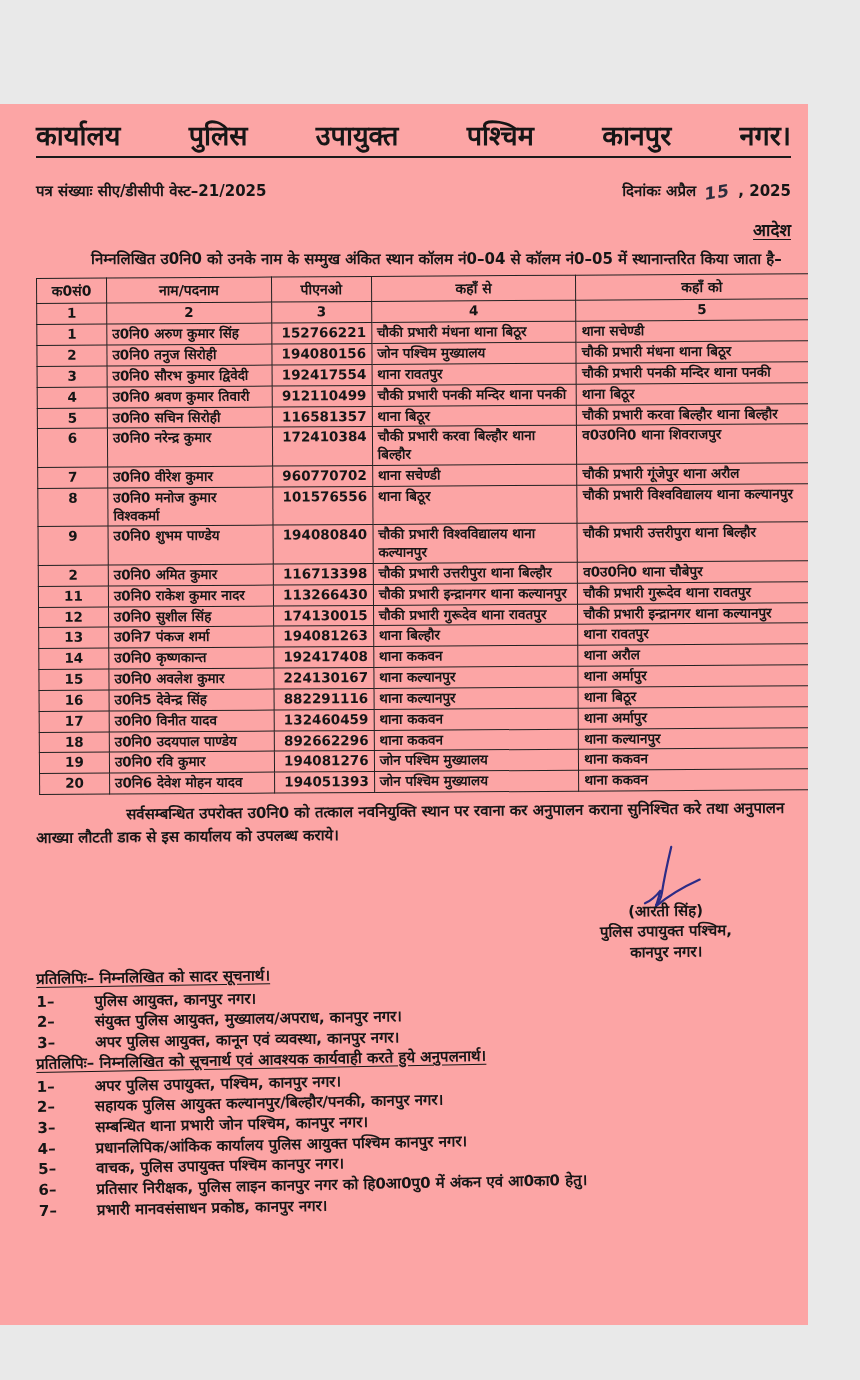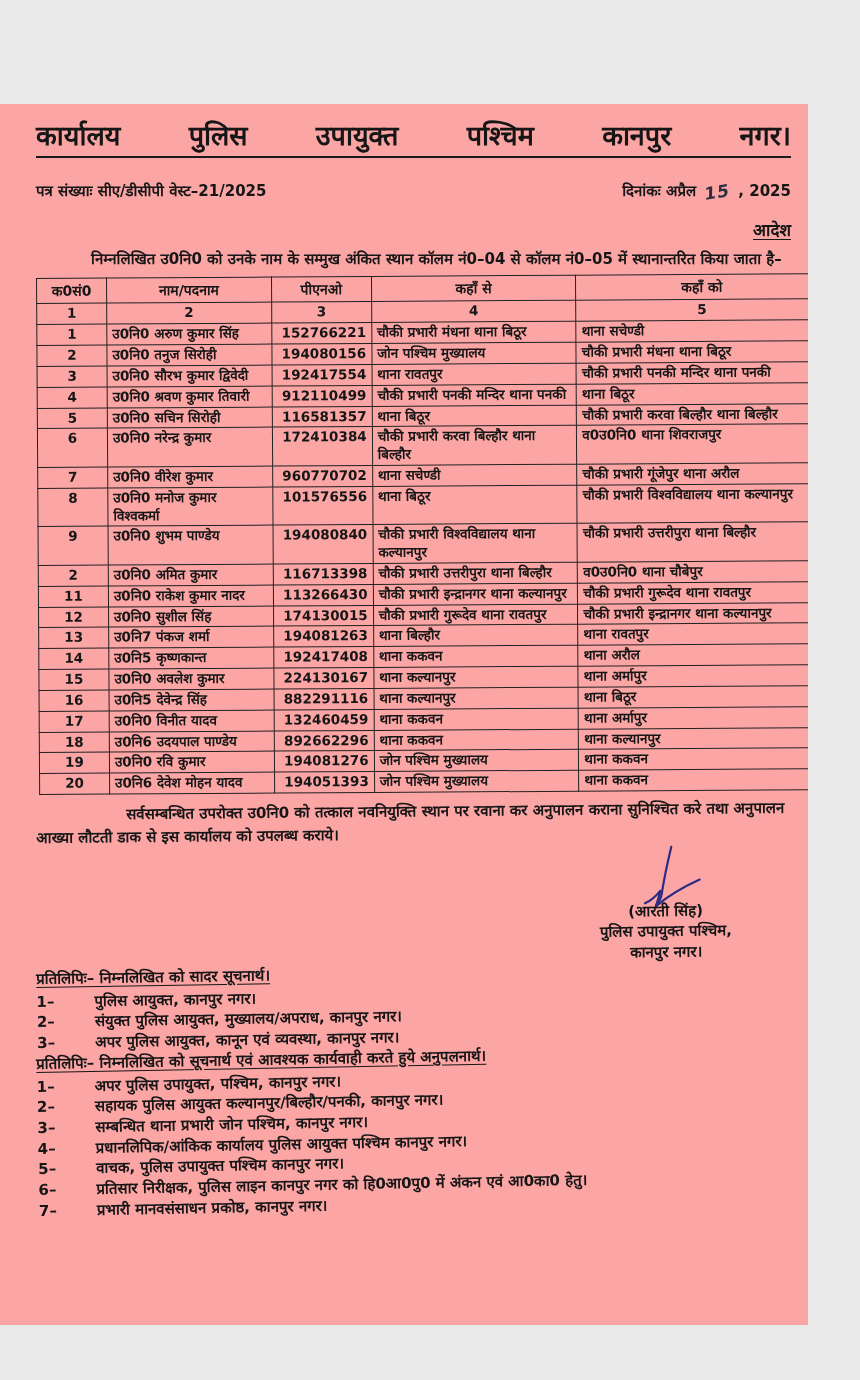--- a/index.html
+++ b/index.html
@@ -219,21 +219,21 @@
         </tr>
         <tr>
           <td>13</td>
           <td>उ0नि7 पंकज शर्मा</td>
           <td>194081263</td>
           <td>थाना बिल्हौर</td>
           <td>थाना रावतपुर</td>
         </tr>
         <tr>
           <td>14</td>
-          <td>उ0नि5 कृष्णकान्त</td>
+          <td>उ0नि0 कृष्णकान्त</td>
           <td>192417408</td>
           <td>थाना ककवन</td>
           <td>थाना अरौल</td>
         </tr>
         <tr>
           <td>15</td>
           <td>उ0नि0 अवलेश कुमार</td>
           <td>224130167</td>
           <td>थाना कल्यानपुर</td>
           <td>थाना अर्मापुर</td>
@@ -247,21 +247,21 @@
         </tr>
         <tr>
           <td>17</td>
           <td>उ0नि0 विनीत यादव</td>
           <td>132460459</td>
           <td>थाना ककवन</td>
           <td>थाना अर्मापुर</td>
         </tr>
         <tr>
           <td>18</td>
-          <td>उ0नि6 उदयपाल पाण्डेय</td>
+          <td>उ0नि0 उदयपाल पाण्डेय</td>
           <td>892662296</td>
           <td>थाना ककवन</td>
           <td>थाना कल्यानपुर</td>
         </tr>
         <tr>
           <td>19</td>
           <td>उ0नि0 रवि कुमार</td>
           <td>194081276</td>
           <td>जोन पश्चिम मुख्यालय</td>
           <td>थाना ककवन</td>

